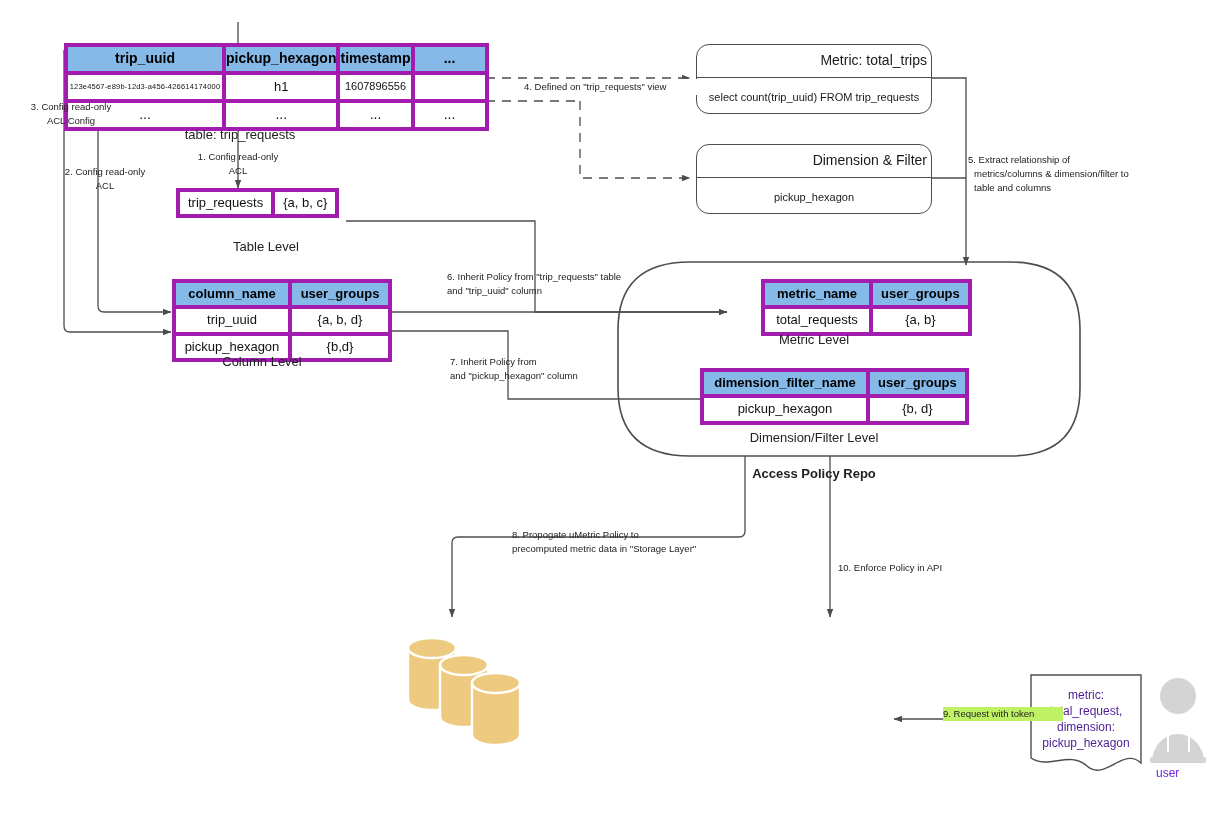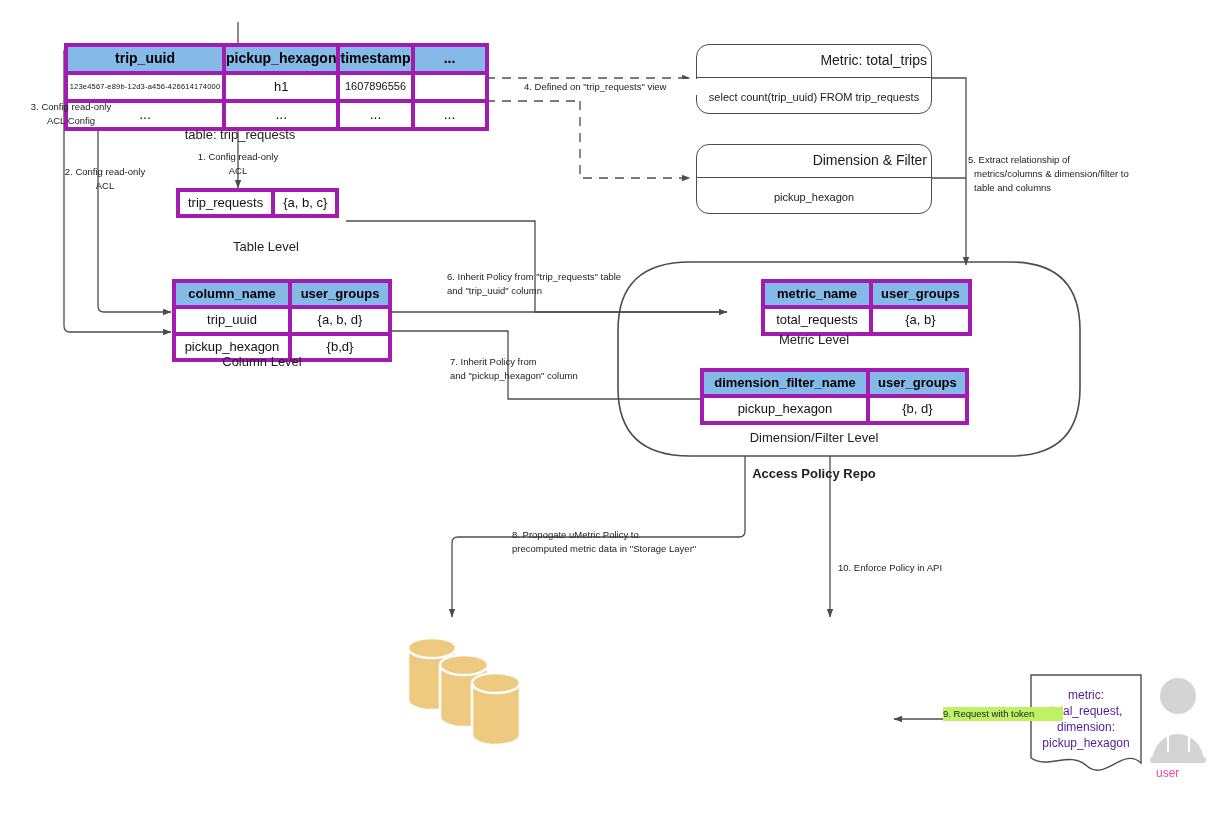--- a/index.html
+++ b/index.html
@@ -39,21 +39,21 @@
 
   
   #gateway{position:absolute;left:774px;top:621px;width:112px;height:177px;}
   #gateway .rb-head{font-size:12.5px;padding:6px 4px;}
   #gateway .rb-body{font-size:12.5px;padding:22px 8px;line-height:1.5;}
 
   
   #callout{position:absolute;left:1031px;top:675px;width:110px;height:88px;
            font-size:12px;text-align:center;line-height:1.35;
            display:flex;align-items:center;justify-content:center;color:#4c1d95;}
-  #user-label{position:absolute;left:1156px;top:766px;font-size:12px;color:#ec4899;}
+  #user-label{position:absolute;left:1156px;top:766px;font-size:12px;color:#6d28d9;}
 </style>
 </head>
 <body>
 
 <div id="canvas">
 
   <svg class="layer">
     <defs>
       <marker id="ah" markerWidth="9" markerHeight="9" refX="8" refY="3.2" orient="auto" markerUnits="userSpaceOnUse">
         <path d="M0,0 L8.5,3.2 L0,6.4 z" fill="#4d4d4d"></path>

